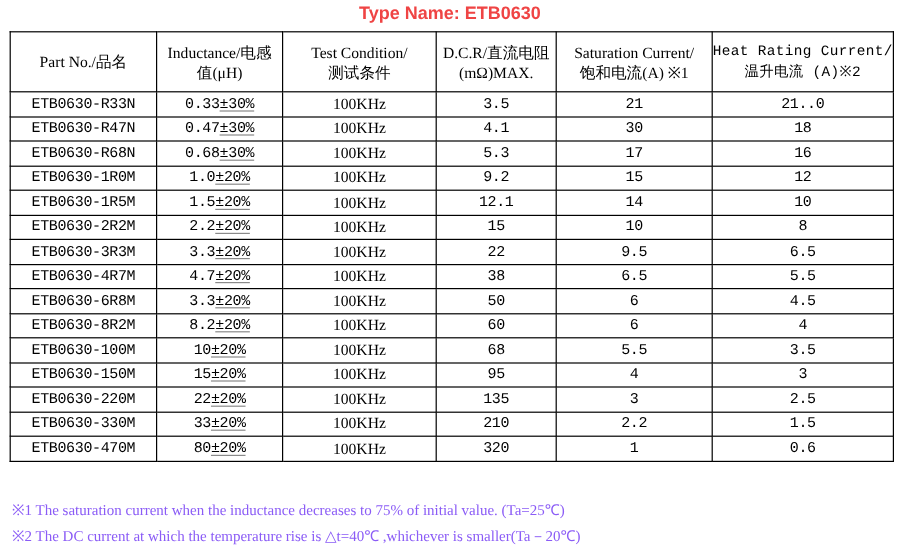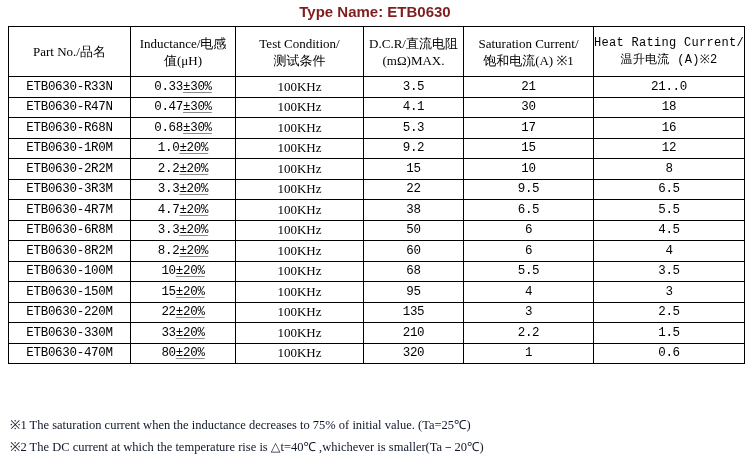--- a/index.html
+++ b/index.html
@@ -2,21 +2,21 @@
 <html><head>
 <meta charset="utf-8">
 <style>
   * { margin: 0; padding: 0; box-sizing: border-box; }
   html, body { width: 750px; height: 463px; background: #ffffff; overflow: hidden; }
   body { position: relative; font-family: "Liberation Serif", serif; color: #000; }
 
   .page-title {
     position: absolute; top: 3px; left: 0; width: 750px;
     text-align: center; font-family: "Liberation Sans", sans-serif;
-    font-weight: bold; font-size: 15px; color: #7f1d1d;
+    font-weight: bold; font-size: 15px; color: #ef4444;
   }
 
   table.spec {
     position: absolute; left: 8px; top: 26px;
     border-collapse: collapse; table-layout: fixed;
     width: 736px;
   }
   table.spec td, table.spec th {
     border: 1px solid #000;
     text-align: center; vertical-align: middle;
@@ -34,21 +34,21 @@
   td.serif { font-family: "Liberation Serif", serif; font-size: 13px; }
 
   .tol {
     text-decoration: underline;
     text-decoration-color: #8a8a8a;
     text-underline-offset: 2px;
   }
 
   .footnotes {
     position: absolute; left: 10px; top: 414px; width: 730px;
-    font-family: "Liberation Serif", serif; font-size: 12.5px; color: #0f172a;
+    font-family: "Liberation Serif", serif; font-size: 12.5px; color: #8b5cf6;
   }
   .footnote { line-height: 22px; white-space: nowrap; }
 </style>
 </head>
 <body>
 
 <div class="page-title">Type Name: ETB0630</div>
 
 <table class="spec">
   <colgroup>
@@ -114,20 +114,28 @@
     </tr>
     <tr>
       <td class="mono">ETB0630-1R0M</td>
       <td class="mono"><span>1.0</span><span class="tol">±20%</span></td>
       <td class="serif">100KHz</td>
       <td class="mono">9.2</td>
       <td class="mono">15</td>
       <td class="mono">12</td>
     </tr>
     <tr>
+      <td class="mono">ETB0630-1R5M</td>
+      <td class="mono"><span>1.5</span><span class="tol">±20%</span></td>
+      <td class="serif">100KHz</td>
+      <td class="mono">12.1</td>
+      <td class="mono">14</td>
+      <td class="mono">10</td>
+    </tr>
+    <tr>
       <td class="mono">ETB0630-2R2M</td>
       <td class="mono"><span>2.2</span><span class="tol">±20%</span></td>
       <td class="serif">100KHz</td>
       <td class="mono">15</td>
       <td class="mono">10</td>
       <td class="mono">8</td>
     </tr>
     <tr>
       <td class="mono">ETB0630-3R3M</td>
       <td class="mono"><span>3.3</span><span class="tol">±20%</span></td>

